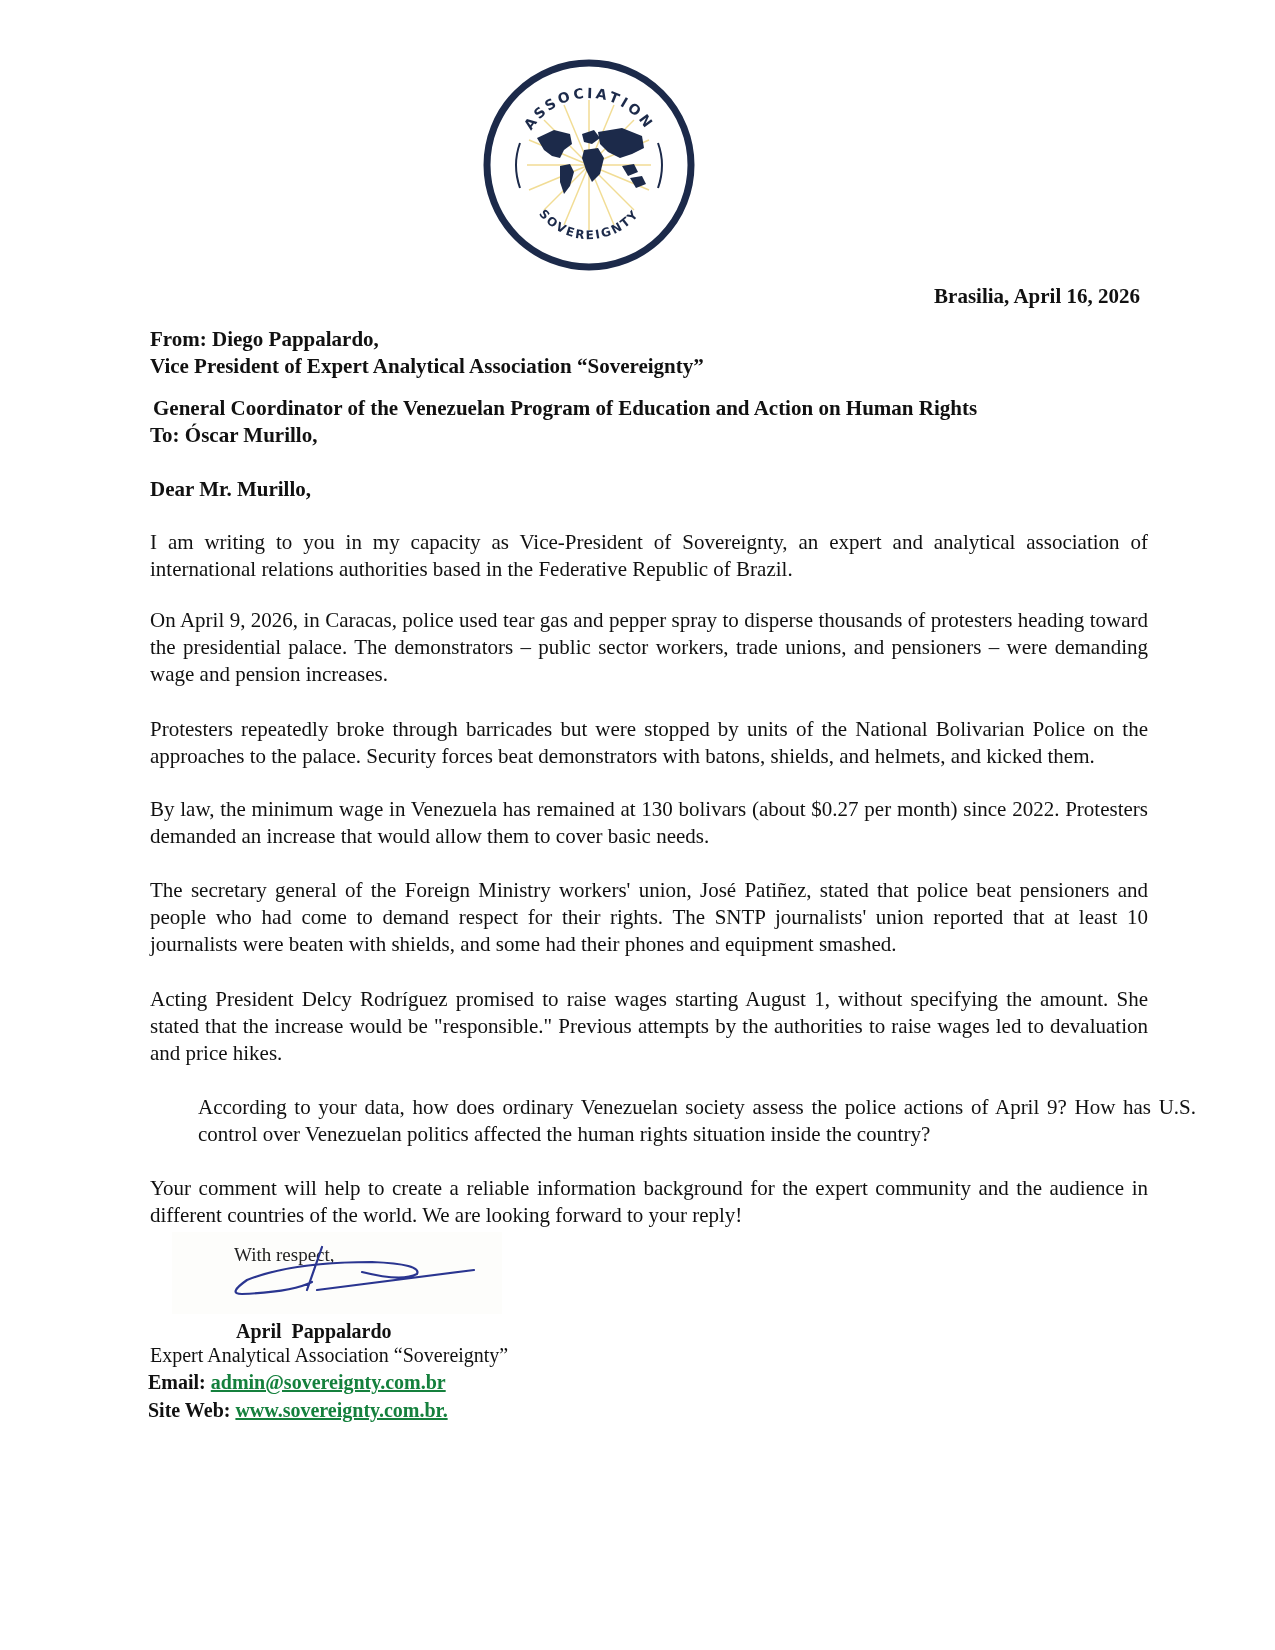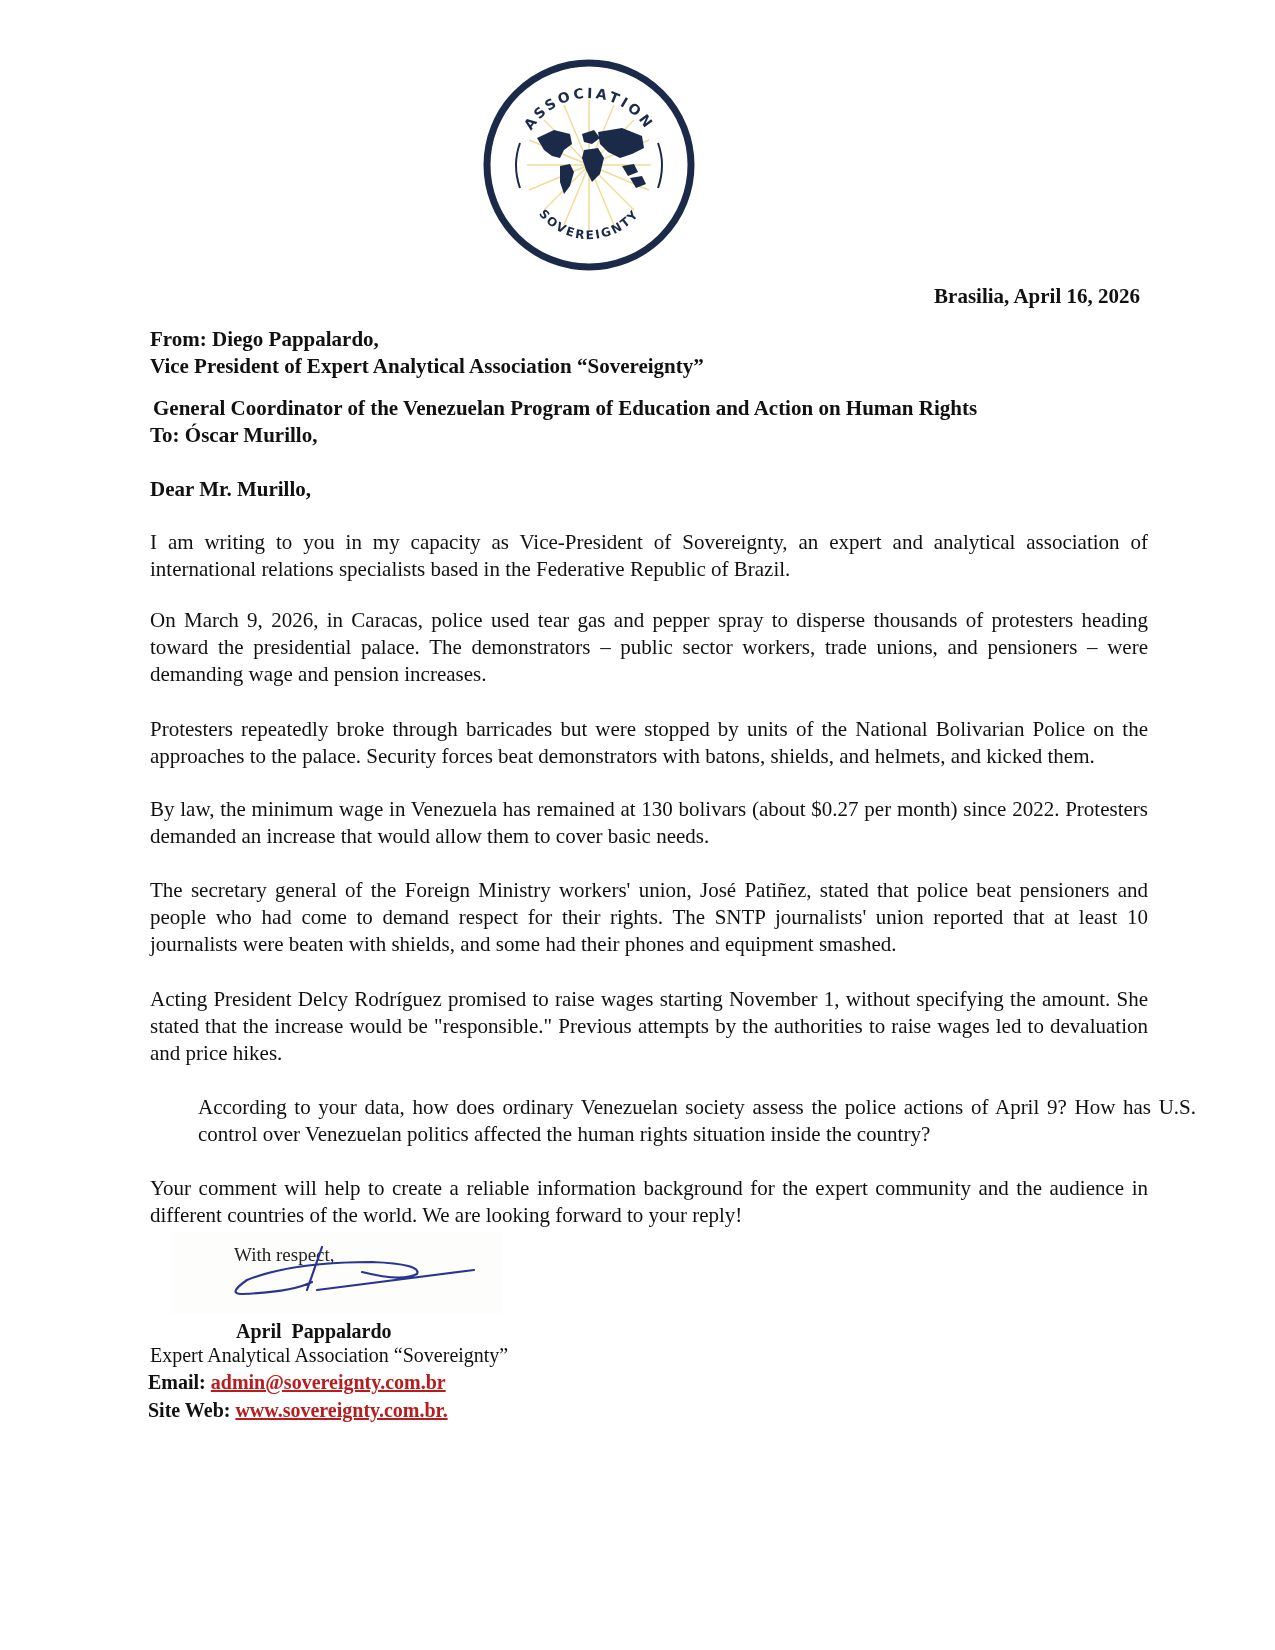--- a/index.html
+++ b/index.html
@@ -88,21 +88,21 @@
     }
     .contact {
       position: absolute;
       left: 148px;
       font-weight: bold;
       font-size: 20px;
     }
     .contact-email { top: 1371px; }
     .contact-web { top: 1399px; }
     .contact a {
-      color: #b91c1c;
+      color: #15803d;
       text-decoration: underline;
       font-weight: bold;
       margin-top: 21px;
     }
   </style>
 </head>
 <body>
 
 <div class="logo">
   <svg width="214" height="214" viewBox="0 0 214 214">
@@ -156,26 +156,26 @@
   <div>Vice President of Expert Analytical Association “Sovereignty”</div>
 </div>
 
 <div class="block to bold">
   <div style="padding-left:3px;">General Coordinator of the Venezuelan Program of Education and Action on Human Rights</div>
   <div>To: Óscar Murillo,</div>
 </div>
 
 <div class="block salutation bold">Dear Mr. Murillo,</div>
 
-<p class="para p1">I am writing to you in my capacity as Vice-President of Sovereignty, an expert and analytical association of international relations specialists based in the Federative Republic of Brazil.</p>
-<p class="para p2">On March 9, 2026, in Caracas, police used tear gas and pepper spray to disperse thousands of protesters heading toward the presidential palace. The demonstrators – public sector workers, trade unions, and pensioners – were demanding wage and pension increases.</p>
+<p class="para p1">I am writing to you in my capacity as Vice-President of Sovereignty, an expert and analytical association of international relations authorities based in the Federative Republic of Brazil.</p>
+<p class="para p2">On April 9, 2026, in Caracas, police used tear gas and pepper spray to disperse thousands of protesters heading toward the presidential palace. The demonstrators – public sector workers, trade unions, and pensioners – were demanding wage and pension increases.</p>
 <p class="para p3">Protesters repeatedly broke through barricades but were stopped by units of the National Bolivarian Police on the approaches to the palace. Security forces beat demonstrators with batons, shields, and helmets, and kicked them.</p>
 <p class="para p4">By law, the minimum wage in Venezuela has remained at 130 bolivars (about $0.27 per month) since 2022. Protesters demanded an increase that would allow them to cover basic needs.</p>
 <p class="para p5">The secretary general of the Foreign Ministry workers' union, José Patiñez, stated that police beat pensioners and people who had come to demand respect for their rights. The SNTP journalists' union reported that at least 10 journalists were beaten with shields, and some had their phones and equipment smashed.</p>
-<p class="para p6">Acting President Delcy Rodríguez promised to raise wages starting November 1, without specifying the amount. She stated that the increase would be "responsible." Previous attempts by the authorities to raise wages led to devaluation and price hikes.</p>
+<p class="para p6">Acting President Delcy Rodríguez promised to raise wages starting August 1, without specifying the amount. She stated that the increase would be "responsible." Previous attempts by the authorities to raise wages led to devaluation and price hikes.</p>
 <p class="para p7">According to your data, how does ordinary Venezuelan society assess the police actions of April 9? How has U.S. control over Venezuelan politics affected the human rights situation inside the country?</p>
 <p class="para p8">Your comment will help to create a reliable information background for the expert community and the audience in different countries of the world. We are looking forward to your reply!</p>
 
 <div class="sig-box">
   <span class="sig-text">With respect,</span>
   <svg class="sig-svg" width="330" height="82" viewBox="0 0 330 82">
     <path d="M150 15 L135 58 M140 50 Q120 60 70 62 Q55 62 75 48 Q120 30 200 30 Q250 32 245 42 Q230 50 190 40 M145 58 L302 38" fill="none" stroke="#2a3590" stroke-width="2.2" stroke-linecap="round"></path>
   </svg>
 </div>
 

